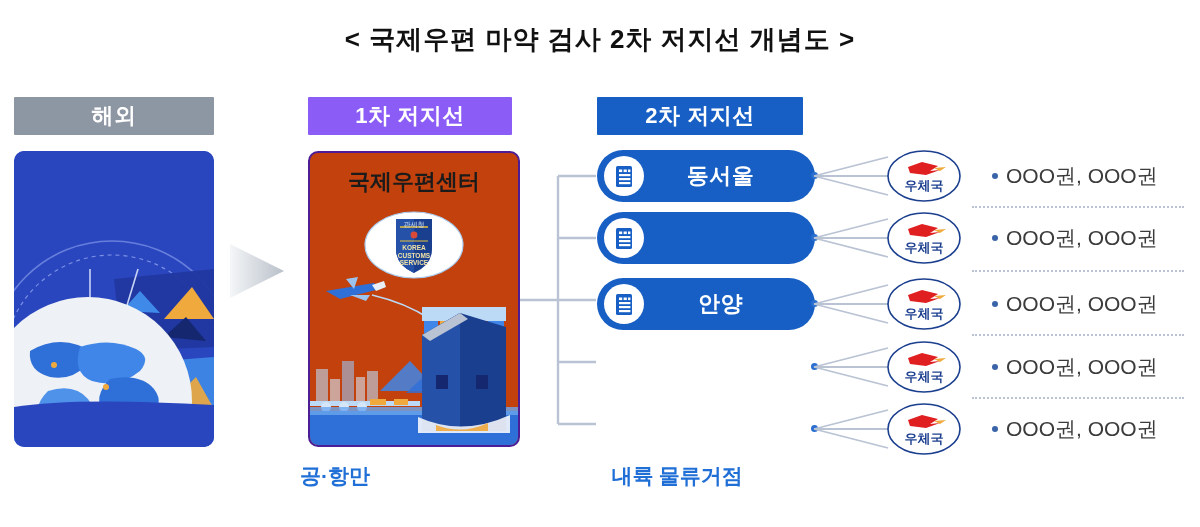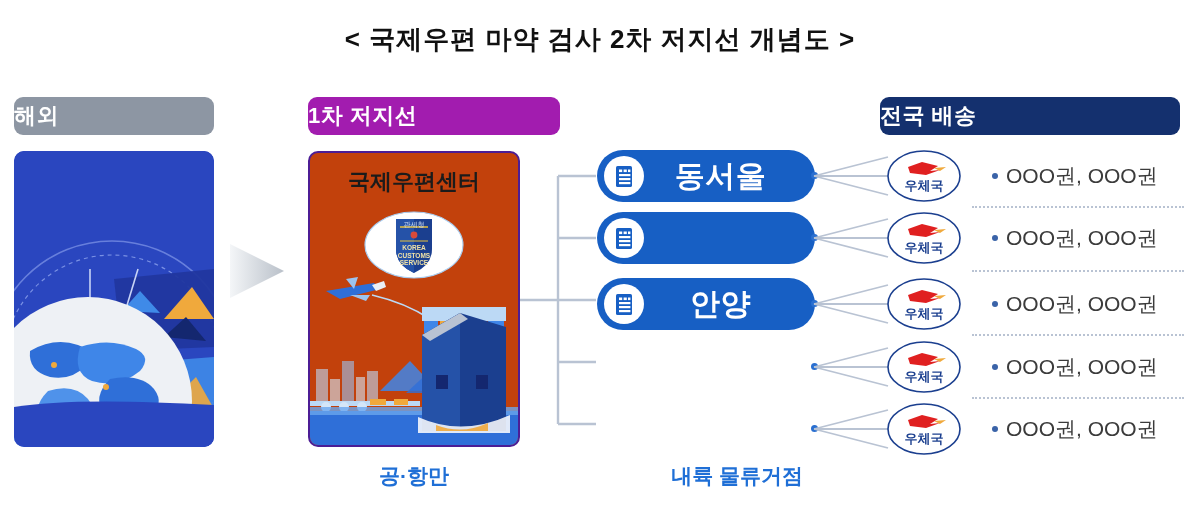--- a/index.html
+++ b/index.html
@@ -31,32 +31,32 @@
     font-weight: bold;
     color: #111111;
     letter-spacing: 1px;
     white-space: nowrap;
   }
 
   
   .chip {
     position: absolute;
     height: 38px;
-    border-radius: 9px;
+    border-radius: 1px;
     display: flex;
     align-items: center;
-    justify-content: flex-start;
+    justify-content: center;
     color: #ffffff;
     font-size: 22px;
     font-weight: bold;
     letter-spacing: 0.5px;
     white-space: nowrap;
   }
   .chip-overseas { left: 14px;  top: 97px; width: 200px; background: #8d96a3; }
-  .chip-line1    { left: 308px; top: 97px; width: 252px; background: #a21caf; }
+  .chip-line1    { left: 308px; top: 97px; width: 204px; background: #8b5cf6; }
   .chip-line2    { left: 597px; top: 97px; width: 206px; background: #175fc4; }
   .chip-deliver  { left: 880px; top: 97px; width: 300px; background: #14306e; }
 
   
   .card-overseas {
     position: absolute;
     left: 14px;
     top: 151px;
     width: 200px;
     height: 296px;
@@ -116,22 +116,22 @@
   }
 
   
   .caption {
     position: absolute;
     font-size: 21px;
     font-weight: bold;
     color: #1f6fd6;
     white-space: nowrap;
   }
-  .caption-airport { left: 308px; top: 462px; width: 212px; text-align: center; }
-  .caption-inland  { left: 597px; top: 462px; width: 206px; text-align: right; }
+  .caption-airport { left: 300px; top: 462px; width: 212px; }
+  .caption-inland  { left: 574px; top: 462px; width: 206px; text-align: center; font-family: Liberation Serif, serif; }
 
   
   .tree { position: absolute; left: 520px; top: 150px; width: 80px; height: 300px; }
 
   
   .pill {
     position: absolute;
     left: 597px;
     width: 218px;
     height: 52px;
@@ -149,21 +149,21 @@
     display: flex;
     align-items: center;
     justify-content: center;
     flex: 0 0 auto;
   }
   .pill-label {
     flex: 1 1 auto;
     text-align: center;
     padding-right: 18px;
     color: #ffffff;
-    font-size: 30px;
+    font-size: 22px;
     font-weight: bold;
     white-space: nowrap;
     letter-spacing: 0.5px;
   }
   .pill-dot {
     position: absolute;
     width: 7px;
     height: 7px;
     border-radius: 50%;
     background: #2a6fd0;
@@ -214,22 +214,22 @@
 <div id="stage">
 
   <div class="title">&lt; 국제우편 마약 검사 2차 저지선 개념도 &gt;</div>
 
   <div class="chip chip-overseas">
     <span>해외</span>
   </div>
   <div class="chip chip-line1">
     <span>1차 저지선</span>
   </div>
-  <div class="chip chip-deliver">
-    <span>전국 배송</span>
+  <div class="chip chip-line2">
+    <span>2차 저지선</span>
   </div>
 
   <div class="card-overseas">
     <svg class="globe-wrap" viewBox="0 0 200 296" preserveAspectRatio="none">
       <defs>
         <clipPath id="cardClip">
             <rect x="0" y="0" width="200" height="296" rx="10"></rect>
           </clipPath>
       </defs>
       <g clip-path="url(#cardClip)">

